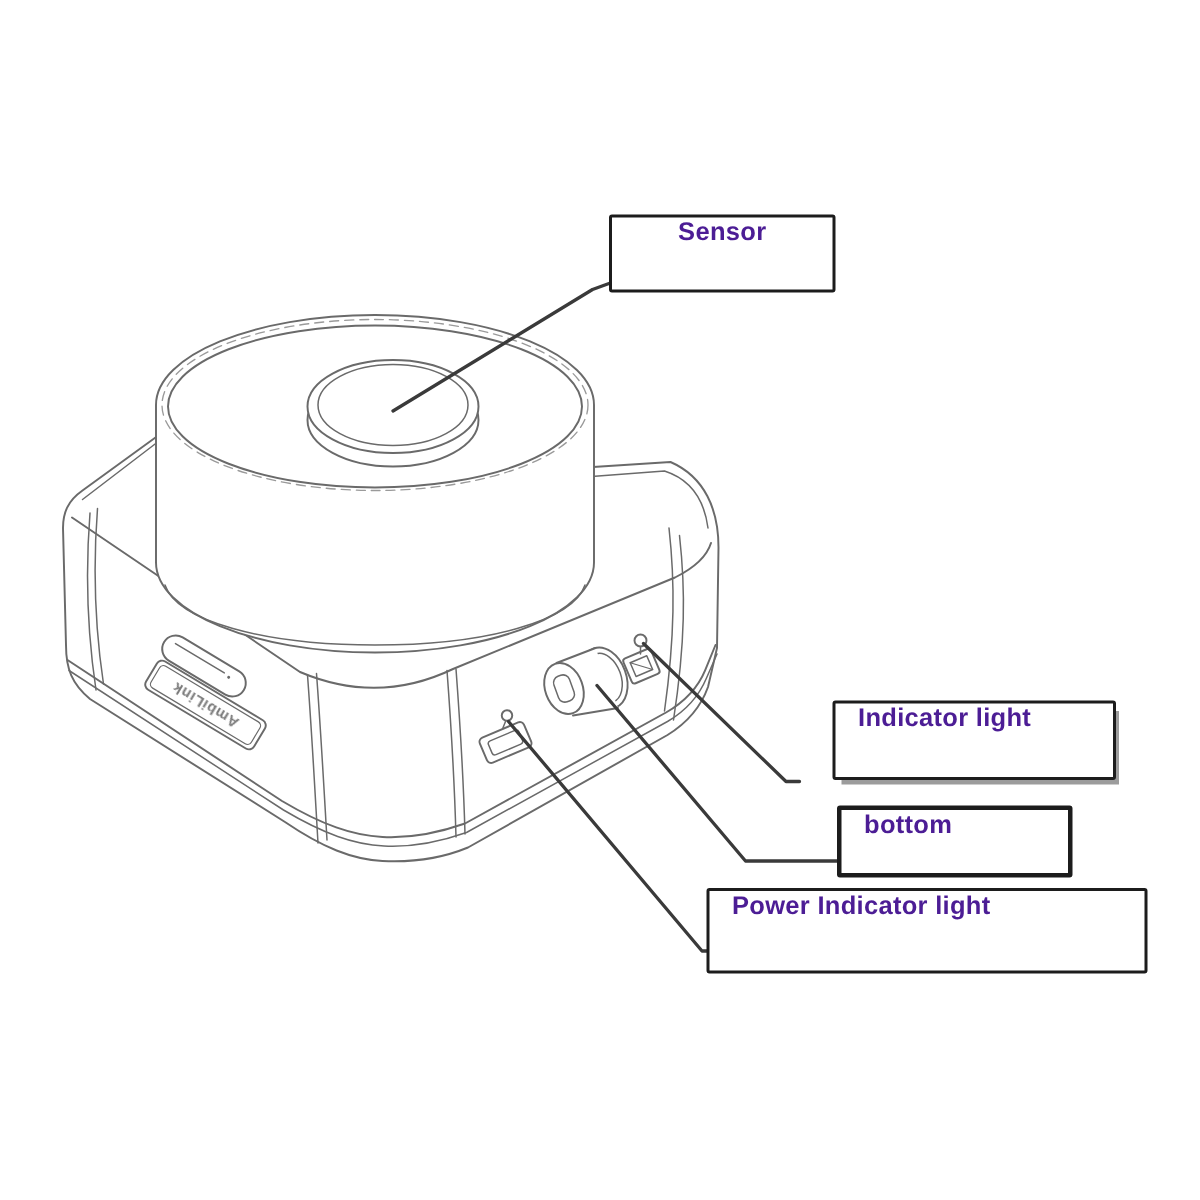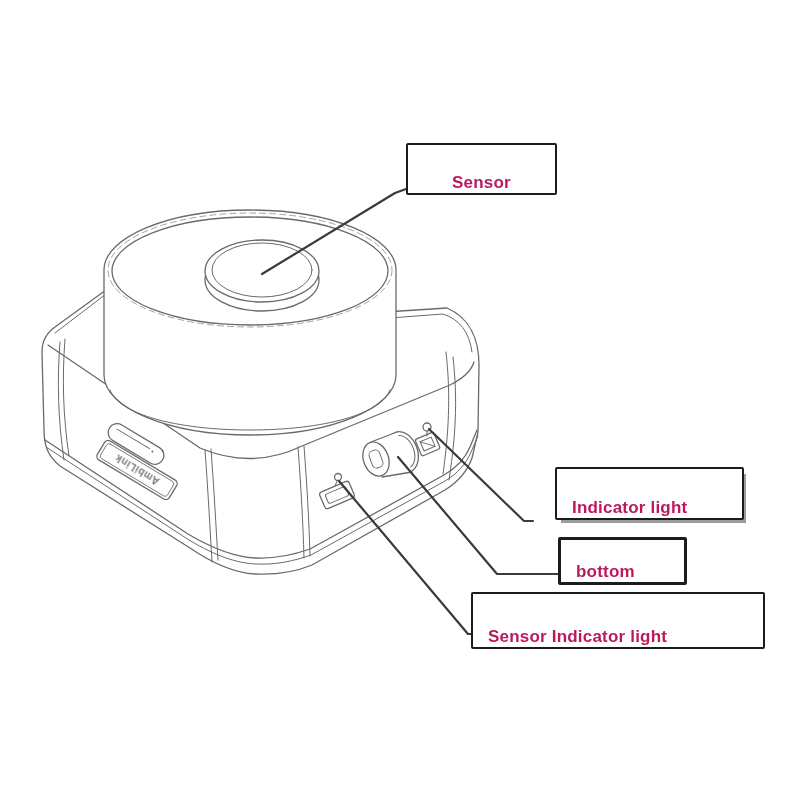--- a/index.html
+++ b/index.html
@@ -4,22 +4,22 @@
 <style>
   html,body{margin:0;padding:0;background:#ffffff;}
   #stage{
     position:relative;width:800px;height:800px;background:#ffffff;overflow:hidden;
     font-family:"Liberation Sans", sans-serif;
   }
   #drawing{position:absolute;left:0;top:0;}
   .callout{
     position:absolute;box-sizing:border-box;background:#ffffff;
     border:2px solid #1c1c1c;border-radius:2px;
-    display:flex;align-items:flex-end;justify-content:center;
-    font-size:17px;font-weight:600;color:#be185d;letter-spacing:0.2px;
+    display:flex;align-items:flex-start;justify-content:center;
+    font-size:17px;font-weight:600;color:#4c1d95;letter-spacing:0.2px;
     z-index:5;
   }
   .callout--left{justify-content:flex-start;padding-left:15px;}
   .callout--shadow{box-shadow:4px 5px 0 -2px #9c9c9c;margin-left:24px;}
   .callout--thick{border-width:3px;}
 </style>
 </head>
 <body>
 
 <div id="stage">
@@ -103,21 +103,21 @@
   </svg>
 
   <div class="callout" style="left:406px;top:143px;width:151px;height:52px;">
     <span>Sensor</span>
   </div>
 
   <div class="callout callout--left callout--shadow" style="left:531px;top:467px;width:189px;height:53px;">
     <span>Indicator light</span>
   </div>
 
-  <div class="callout callout--left callout--thick" style="left:558px;top:537px;width:129px;height:48px;">
+  <div class="callout callout--left callout--thick" style="left:558px;top:537px;width:157px;height:48px;">
     <span>bottom</span>
   </div>
 
   <div class="callout callout--left" style="left:471px;top:592px;width:294px;height:57px;">
-    <span>Sensor Indicator light</span>
+    <span>Power Indicator light</span>
   </div>
 
 </div>
 
 </body></html>

